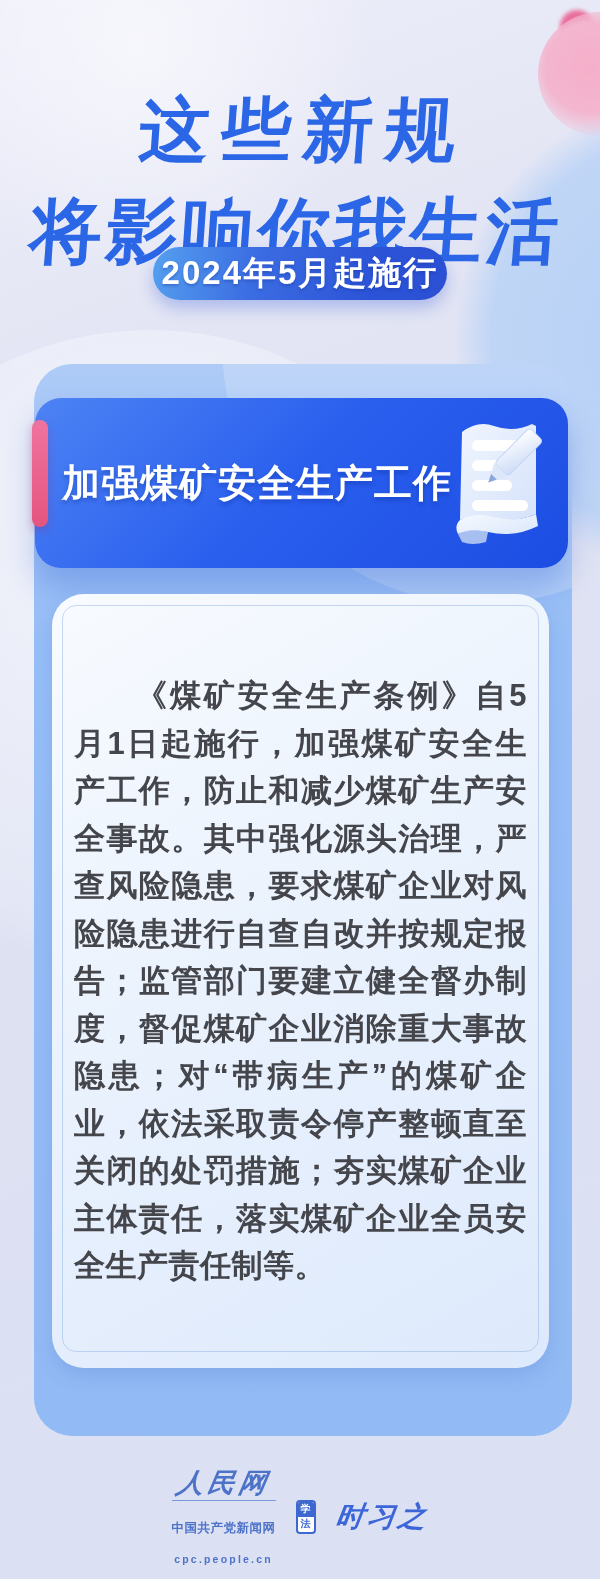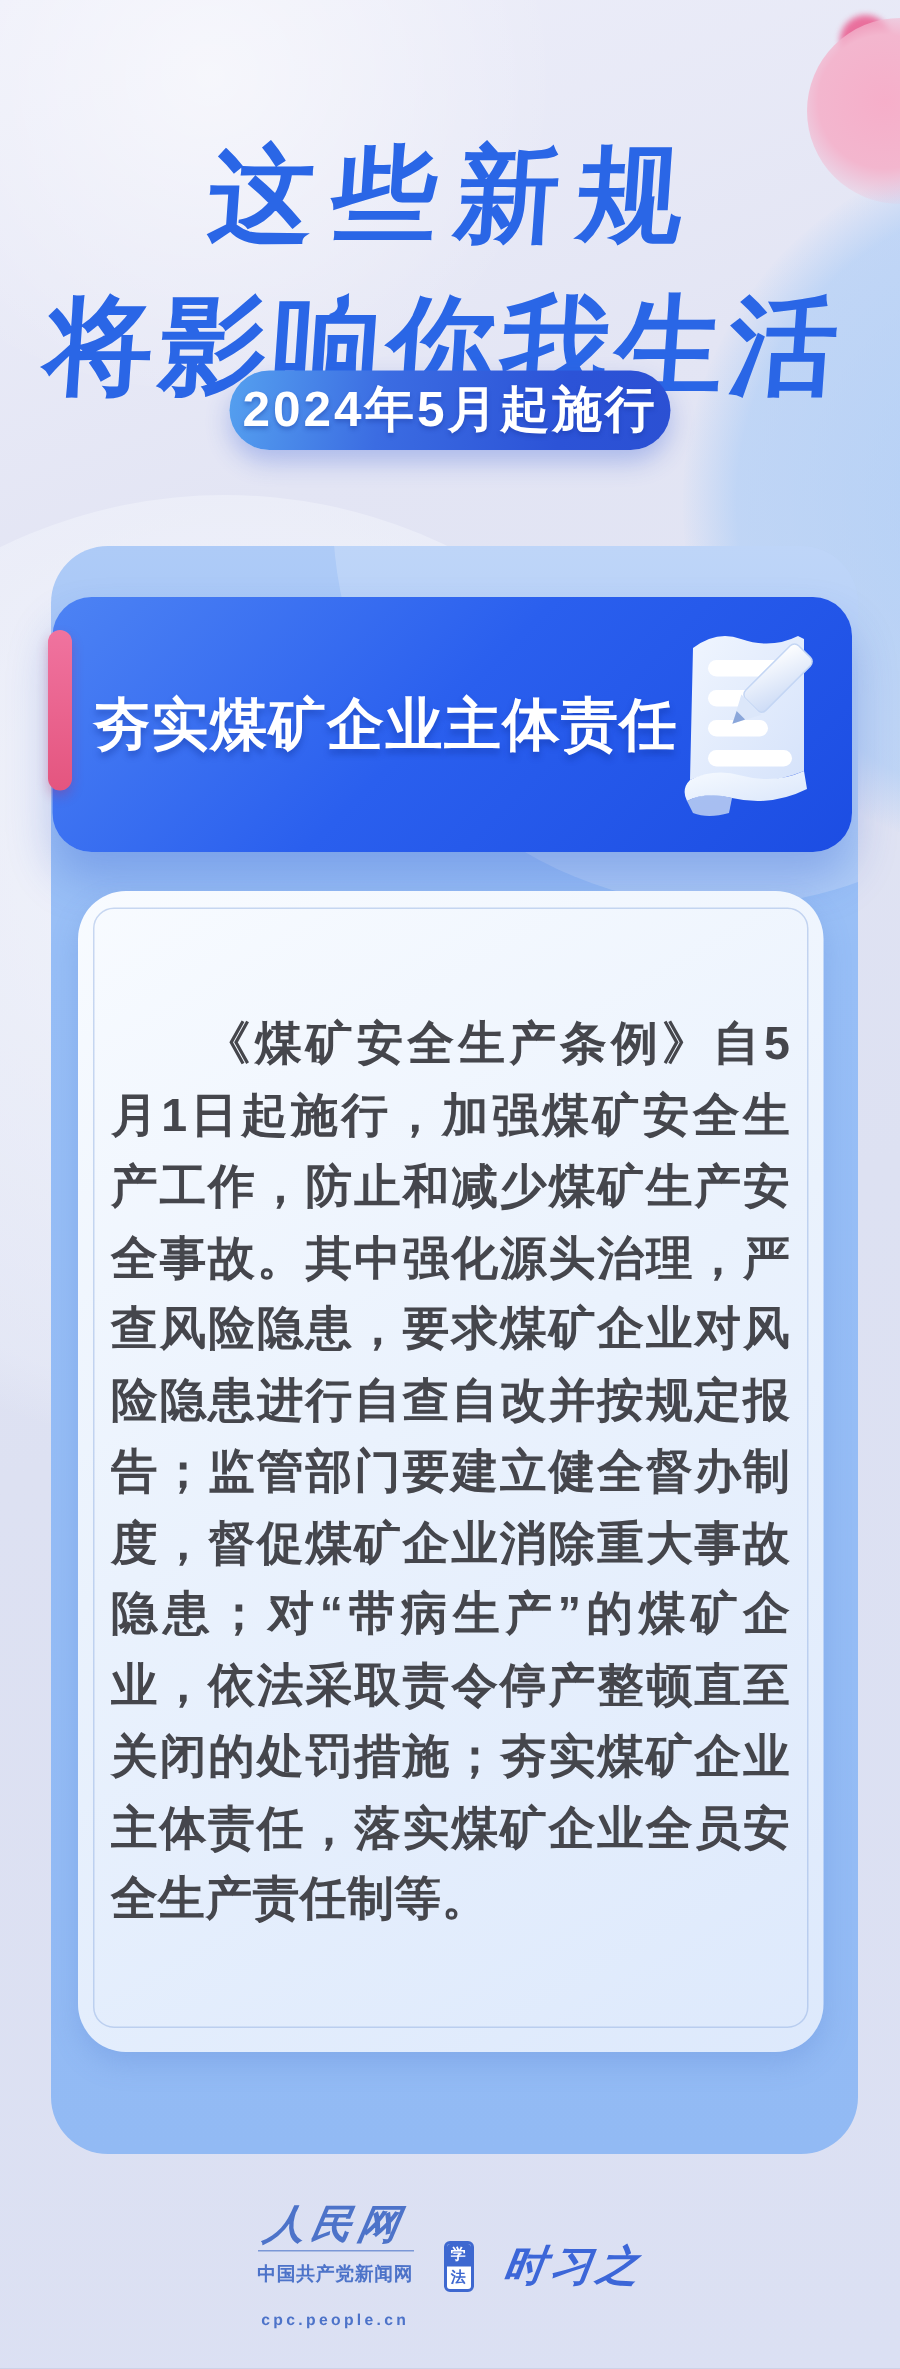--- a/index.html
+++ b/index.html
@@ -68,21 +68,21 @@
     font-size:31px; line-height:47.5px; color:#45464c; font-weight:600;
     text-align:justify; text-indent:2em; letter-spacing:.5px; }
 
   
   .footer{ position:absolute; left:0; top:1468px; width:100%;
     display:flex; align-items:center; justify-content:center; gap:20px; }
   .pn-logo{ display:flex; flex-direction:column; align-items:center; color:#4d73c9; }
   .pn-script{ font-size:27px; font-weight:bold; font-style:italic;
     transform:skewX(-10deg); letter-spacing:4px; line-height:30px; }
   .pn-name{ font-size:12.5px; font-weight:bold; letter-spacing:.5px;
-    border-top:1px solid #7b97d6; padding-top:7px; margin-top:2px; }
+    border-top:1px solid #7b97d6; padding-top:19px; margin-top:2px; }
   .pn-url{ font-size:10.5px; font-weight:bold; letter-spacing:2.2px; margin-top:16px; }
   .xf-badge{ width:20px; height:34px; border:2px solid #3e68d0; border-radius:4px;
     overflow:hidden; display:flex; flex-direction:column; background:#fff; }
   .xf-top{ flex:1; background:#3e68d0; color:#fff; font-size:10px; font-weight:bold;
     display:flex; align-items:center; justify-content:center; }
   .xf-bottom{ flex:1; color:#3e68d0; font-size:10px; font-weight:bold;
     display:flex; align-items:center; justify-content:center; }
   .sxz{ color:#3c66d8; font-size:28px; font-weight:900; font-style:italic;
     transform:skewX(-8deg); letter-spacing:3px; }
 </style>
@@ -102,21 +102,21 @@
     <div class="l2">将影响你我生活</div>
   </div>
 
   <div class="badge">2024年5月起施行</div>
 
   <div class="panel">
     <div class="panel-glow"></div>
   </div>
 
   <div class="header-card">
-    <div class="heading">夯实煤矿企业主体责任</div>
+    <div class="heading">加强煤矿安全生产工作</div>
     <svg class="doc-icon" viewBox="0 0 104 146" xmlns="http://www.w3.org/2000/svg">
       <defs>
         <linearGradient id="docg" x1="0" y1="0" x2="1" y2="1">
           <stop offset="0" stop-color="#f6faff"></stop>
             <stop offset="1" stop-color="#dbe7fb"></stop>
         </linearGradient>
         <linearGradient id="peng" x1="0" y1="0" x2="1" y2="1">
           <stop offset="0" stop-color="#ffffff"></stop>
             <stop offset="1" stop-color="#ccdbf6"></stop>
         </linearGradient>

